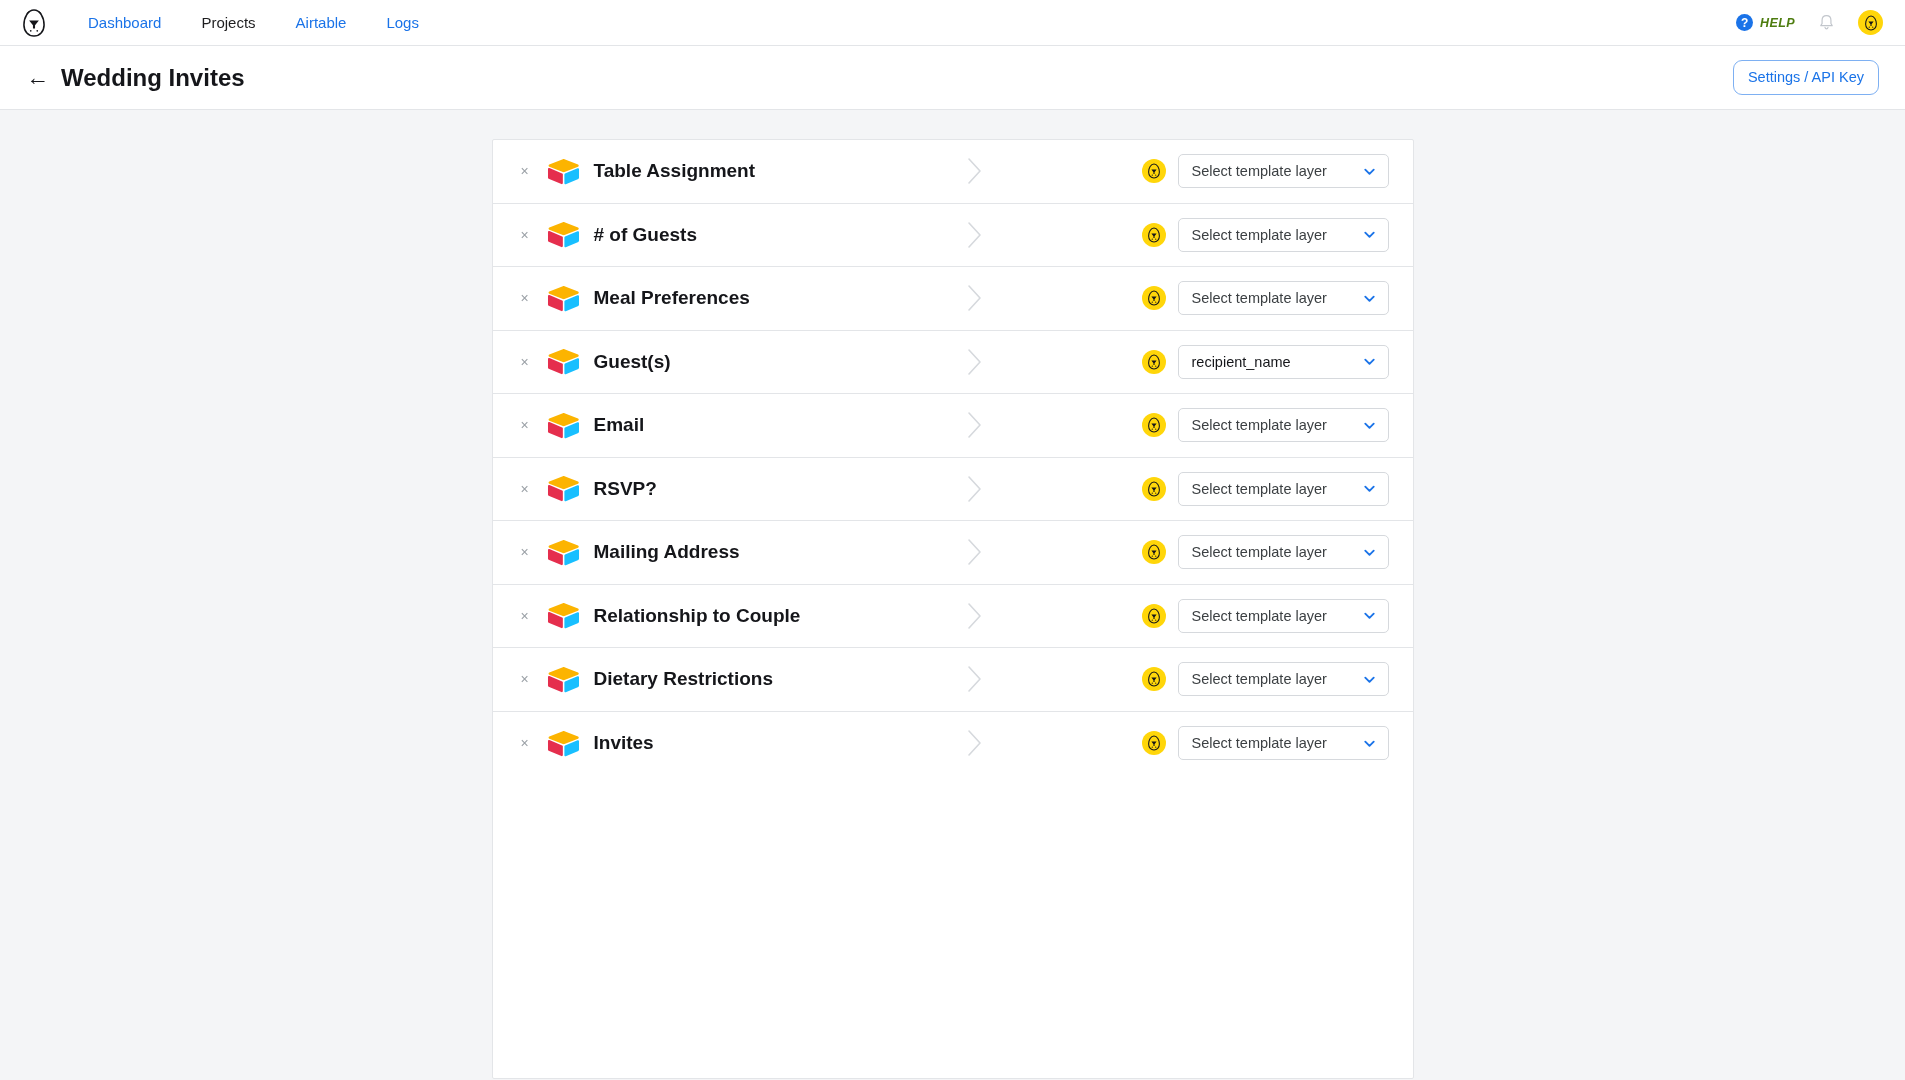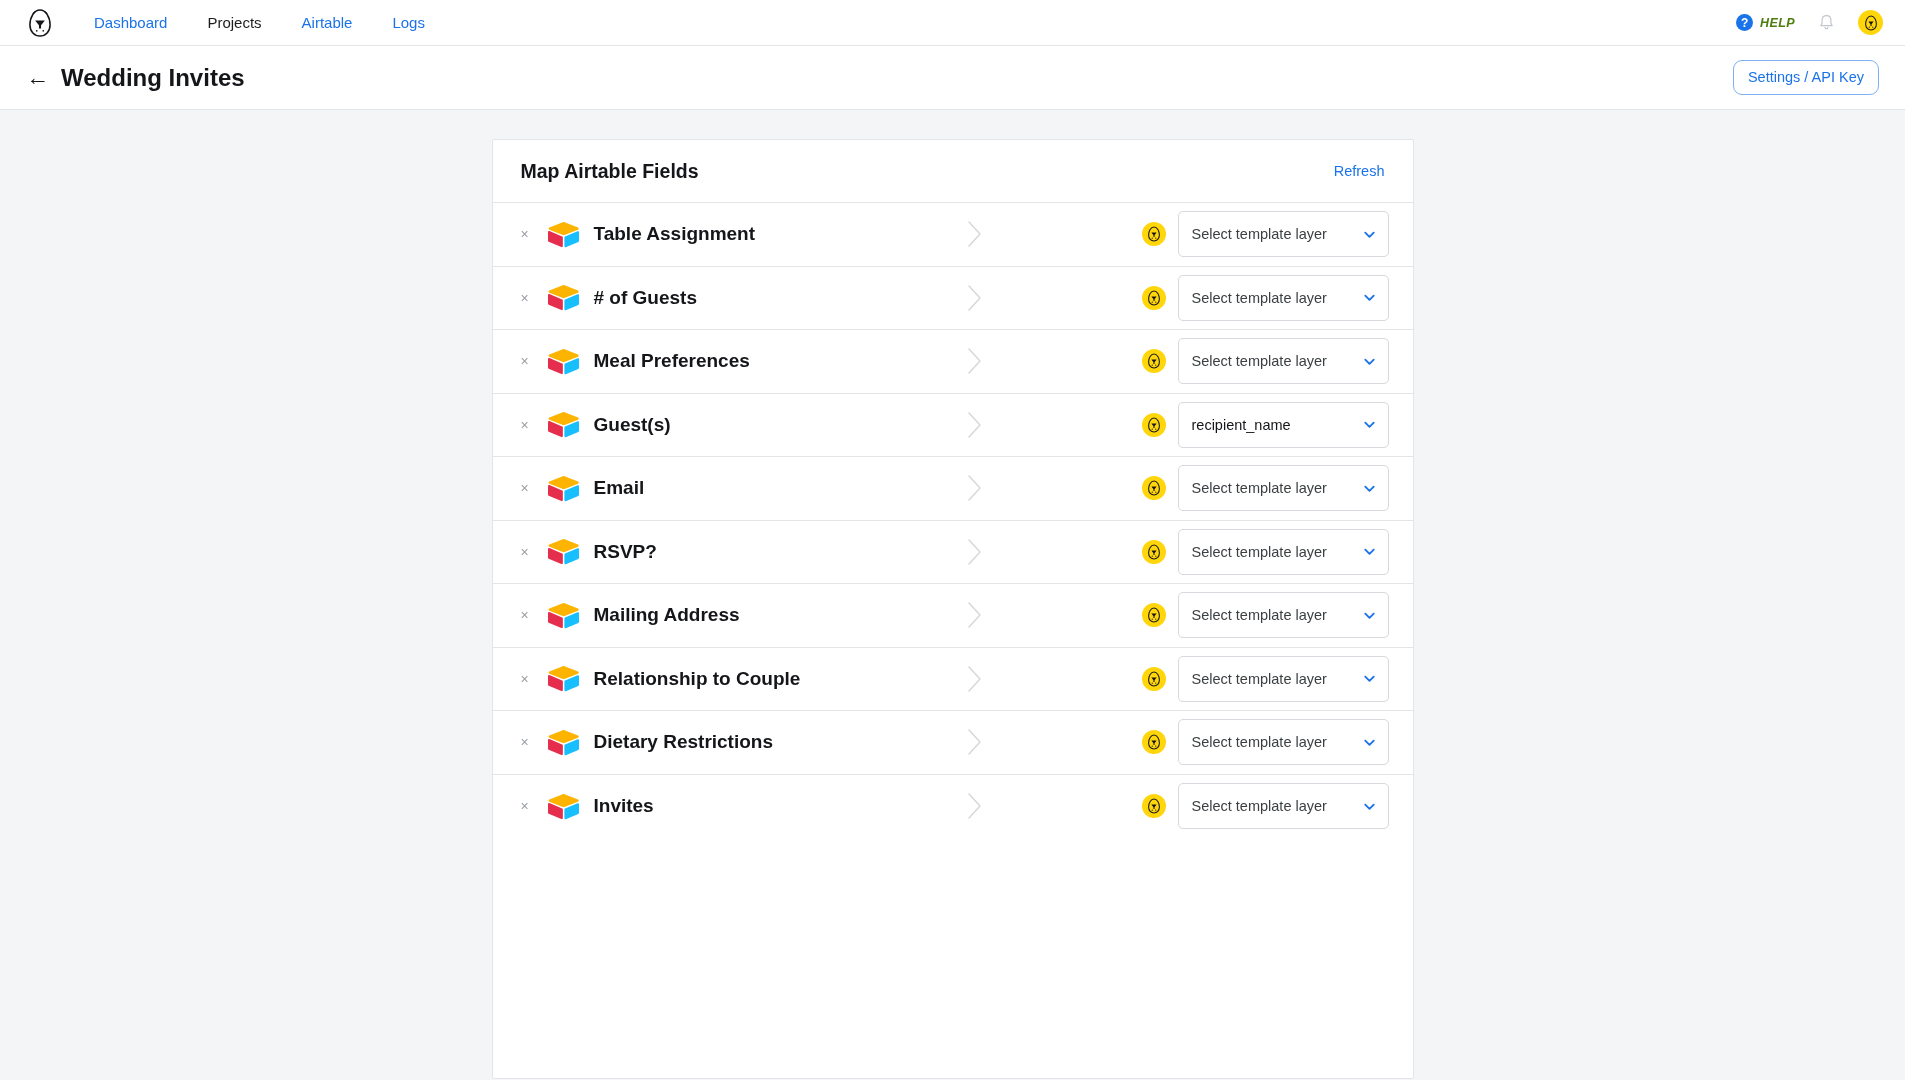--- a/index.html
+++ b/index.html
@@ -12,21 +12,21 @@
     -webkit-font-smoothing: antialiased;
   }
 
   
   .topnav {
     height: 46px;
     background: #ffffff;
     border-bottom: 1px solid #e3e5e8;
     display: flex;
     align-items: center;
-    padding: 0 22px 0 26px;
+    padding: 0 22px 0 20px;
     position: relative;
   }
   .brand-logo {
     width: 28px; height: 28px;
     display: flex; align-items: center; justify-content: center;
     margin-right: 20px;
     flex: 0 0 auto;
   }
   .nav-links { display: flex; align-items: center; gap: 0px; }
   .nav-link {
@@ -166,21 +166,21 @@
     margin-left: 156px;
   }
   .avatar-row {
     width: 24px; height: 24px; border-radius: 50%;
     background: #ffd60a;
     display: flex; align-items: center; justify-content: center;
     margin-right: 12px;
     flex: 0 0 auto;
   }
   .layer-select {
-    width: 211px; height: 46px;
+    width: 211px; height: 34px;
     border: 1px solid #d6d9dd;
     border-radius: 5px;
     background: #fff;
     display: flex; align-items: center;
     padding: 0 11px 0 13px;
     cursor: pointer;
   }
   .layer-select .sel-text {
     font-size: 14.5px;
     color: #3c4043;
@@ -241,24 +241,20 @@
   <div class="page-title">
     <span class="back-arrow">←</span>
     <span>Wedding Invites</span>
   </div>
   <button class="settings-btn">Settings / API Key</button>
 </div>
 
 <div class="main">
   <div class="card">
 
-    <div class="card-head">
-      <span class="card-title">Map Airtable Fields</span>
-      <a class="refresh-link">Refresh</a>
-    </div>
 
 
     <div id="rows-container">
   <div class="map-row">
     <span class="remove-x">×</span>
     <span class="at-logo-wrap">
       <svg class="at-logo" viewBox="0 0 200 170" aria-hidden="true">
         <path d="M96 10 L14 43 C8 45.5 8 54 14 56.4 L96 88 C99 89.2 103 89.2 106 88 L188 56.4 C194 54 194 45.5 188 43 L106 10 C103 8.8 99 8.8 96 10 Z" fill="#FCB400"></path>
         <path d="M96 101 L96 155 C96 159.6 91.5 162.8 87.4 161.1 L10 128.5 C7.5 127.4 6 125 6 122.3 L6 70.5 C6 66 10.5 62.8 14.6 64.5 L91.8 96.4 C94.4 97.5 96 99.4 96 101 Z" fill="#E52E4D"></path>
         <path d="M194 72.5 L194 123.5 C194 126.2 192.4 128.7 189.9 129.8 L113.8 161.8 C109.8 163.5 105.4 160.5 105.4 156 L105.4 103.5 C105.4 101 106.9 98.7 109.3 97.7 L185.4 65.5 C189.5 63.8 194 66.8 194 72.5 Z" fill="#18BFFF"></path>

